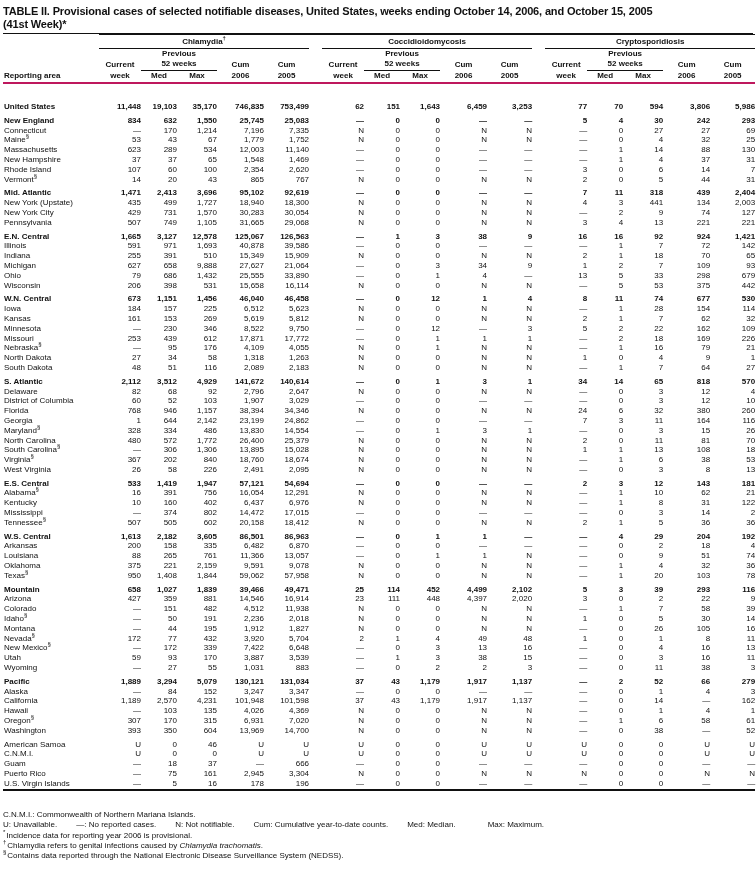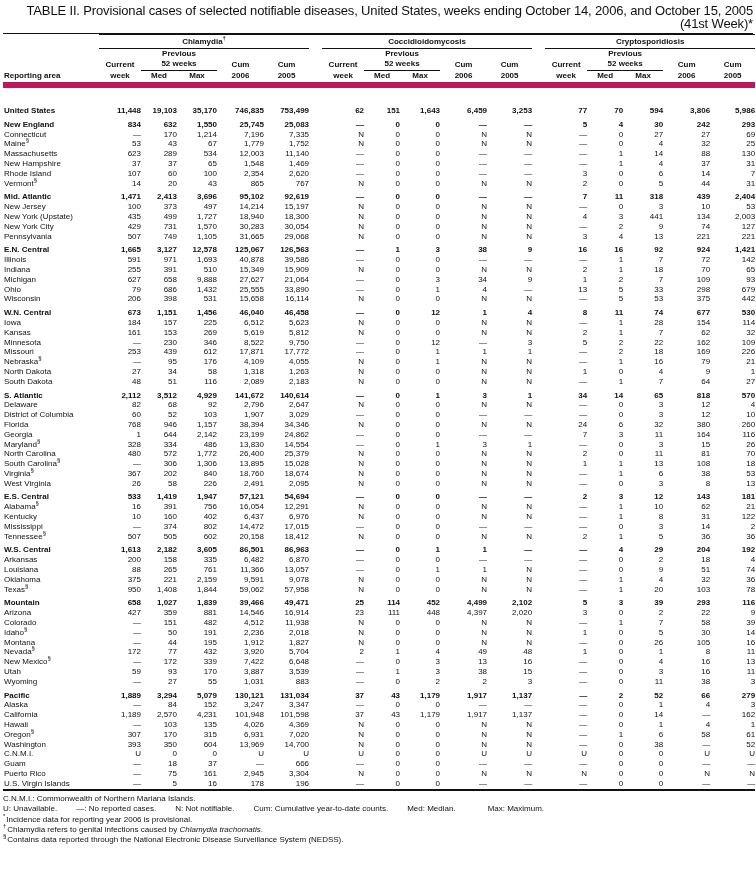--- a/index.html
+++ b/index.html
@@ -1,45 +1,45 @@
 <!DOCTYPE html>
 <html><head>
 <meta charset="utf-8">
 <style>
   html, body { margin:0; padding:0; background:#fff; }
   body { width:756px; height:879px; overflow:hidden; color:#111;
          font-family:"Liberation Sans", sans-serif; }
   .page { padding:5px 3px 0 3px; }
 
-  .title { font-weight:normal; font-size:13px; line-height:12.5px; letter-spacing:-0.15px;text-align:right; }
+  .title { font-weight:bold; font-size:11px; line-height:12.5px; letter-spacing:-0.15px; }
   .title-rule { border-top:1px solid #111; margin-top:3px; }
 
   table.tbl { border-collapse:collapse; table-layout:fixed; width:750px;
               margin-top:0; border-bottom:2px solid #111; }
   .tbl th, .tbl td { font-size:8px; padding:0; white-space:nowrap; }
 
   
   thead th { font-weight:bold; vertical-align:bottom; line-height:10.5px; text-align:center; }
   th.gname { border-bottom:1px solid #111; padding-top:2px; }
   th.tl { border-top:1px solid #111; }
   th.w52 { border-bottom:1px solid #111; }
-  tr.hlast th { border-bottom:6px solid #be185d; padding-bottom:1px; }
+  tr.hlast th { border-bottom:2px solid #be185d; padding-bottom:1px; }
   th.ra { text-align:left; padding-left:1px; }
   sup { font-size:6px; line-height:0; }
 
   
   tbody td { text-align:right; line-height:9.8px; padding-right:2px; }
   tbody td.area { text-align:left; padding-left:1px; padding-right:0; }
   tbody td.gap { padding:0; }
   tbody tr.bold td { font-weight:bold; }
   tbody tr.sect td { padding-top:4px; }
   tbody tr:first-child td { padding-top:18px; }
 
   
-  .footnotes { margin-top:3px; font-size:8px; line-height:10.5px; }
+  .footnotes { margin-top:19px; font-size:8px; line-height:10.5px; }
   .fn-abbrev .seg { display:inline-block; margin-right:19px; }
   .fn-abbrev .seg:last-child { margin-right:0;padding-left:13px; }
   .fn-note { line-height:10px; }
   .fn-note sup { font-size:6px; margin-right:1px; }
   .fn-note i { }
 </style>
 </head>
 <body>
 
 <div class="page">
@@ -310,40 +310,20 @@
           <td>—</td>
           <td>—</td>
           <td class="gap"></td>
           <td>7</td>
           <td>11</td>
           <td>318</td>
           <td>439</td>
           <td>2,404</td>
         </tr>
         <tr class="">
-          <td class="area">New Jersey</td>
-          <td>100</td>
-          <td>373</td>
-          <td>497</td>
-          <td>14,214</td>
-          <td>15,197</td>
-          <td class="gap"></td>
-          <td>N</td>
-          <td>0</td>
-          <td>0</td>
-          <td>N</td>
-          <td>N</td>
-          <td class="gap"></td>
-          <td>—</td>
-          <td>0</td>
-          <td>3</td>
-          <td>10</td>
-          <td>53</td>
-        </tr>
-        <tr class="">
           <td class="area">New York (Upstate)</td>
           <td>435</td>
           <td>499</td>
           <td>1,727</td>
           <td>18,940</td>
           <td>18,300</td>
           <td class="gap"></td>
           <td>N</td>
           <td>0</td>
           <td>0</td>
@@ -1368,20 +1348,40 @@
           <td>0</td>
           <td>0</td>
           <td>N</td>
           <td>N</td>
           <td class="gap"></td>
           <td>—</td>
           <td>0</td>
           <td>38</td>
           <td>—</td>
           <td>52</td>
+        </tr>
+        <tr class=" sect">
+          <td class="area">American Samoa</td>
+          <td>U</td>
+          <td>0</td>
+          <td>46</td>
+          <td>U</td>
+          <td>U</td>
+          <td class="gap"></td>
+          <td>U</td>
+          <td>0</td>
+          <td>0</td>
+          <td>U</td>
+          <td>U</td>
+          <td class="gap"></td>
+          <td>U</td>
+          <td>0</td>
+          <td>0</td>
+          <td>U</td>
+          <td>U</td>
         </tr>
         <tr class="">
           <td class="area">C.N.M.I.</td>
           <td>U</td>
           <td>0</td>
           <td>0</td>
           <td>U</td>
           <td>U</td>
           <td class="gap"></td>
           <td>U</td>

